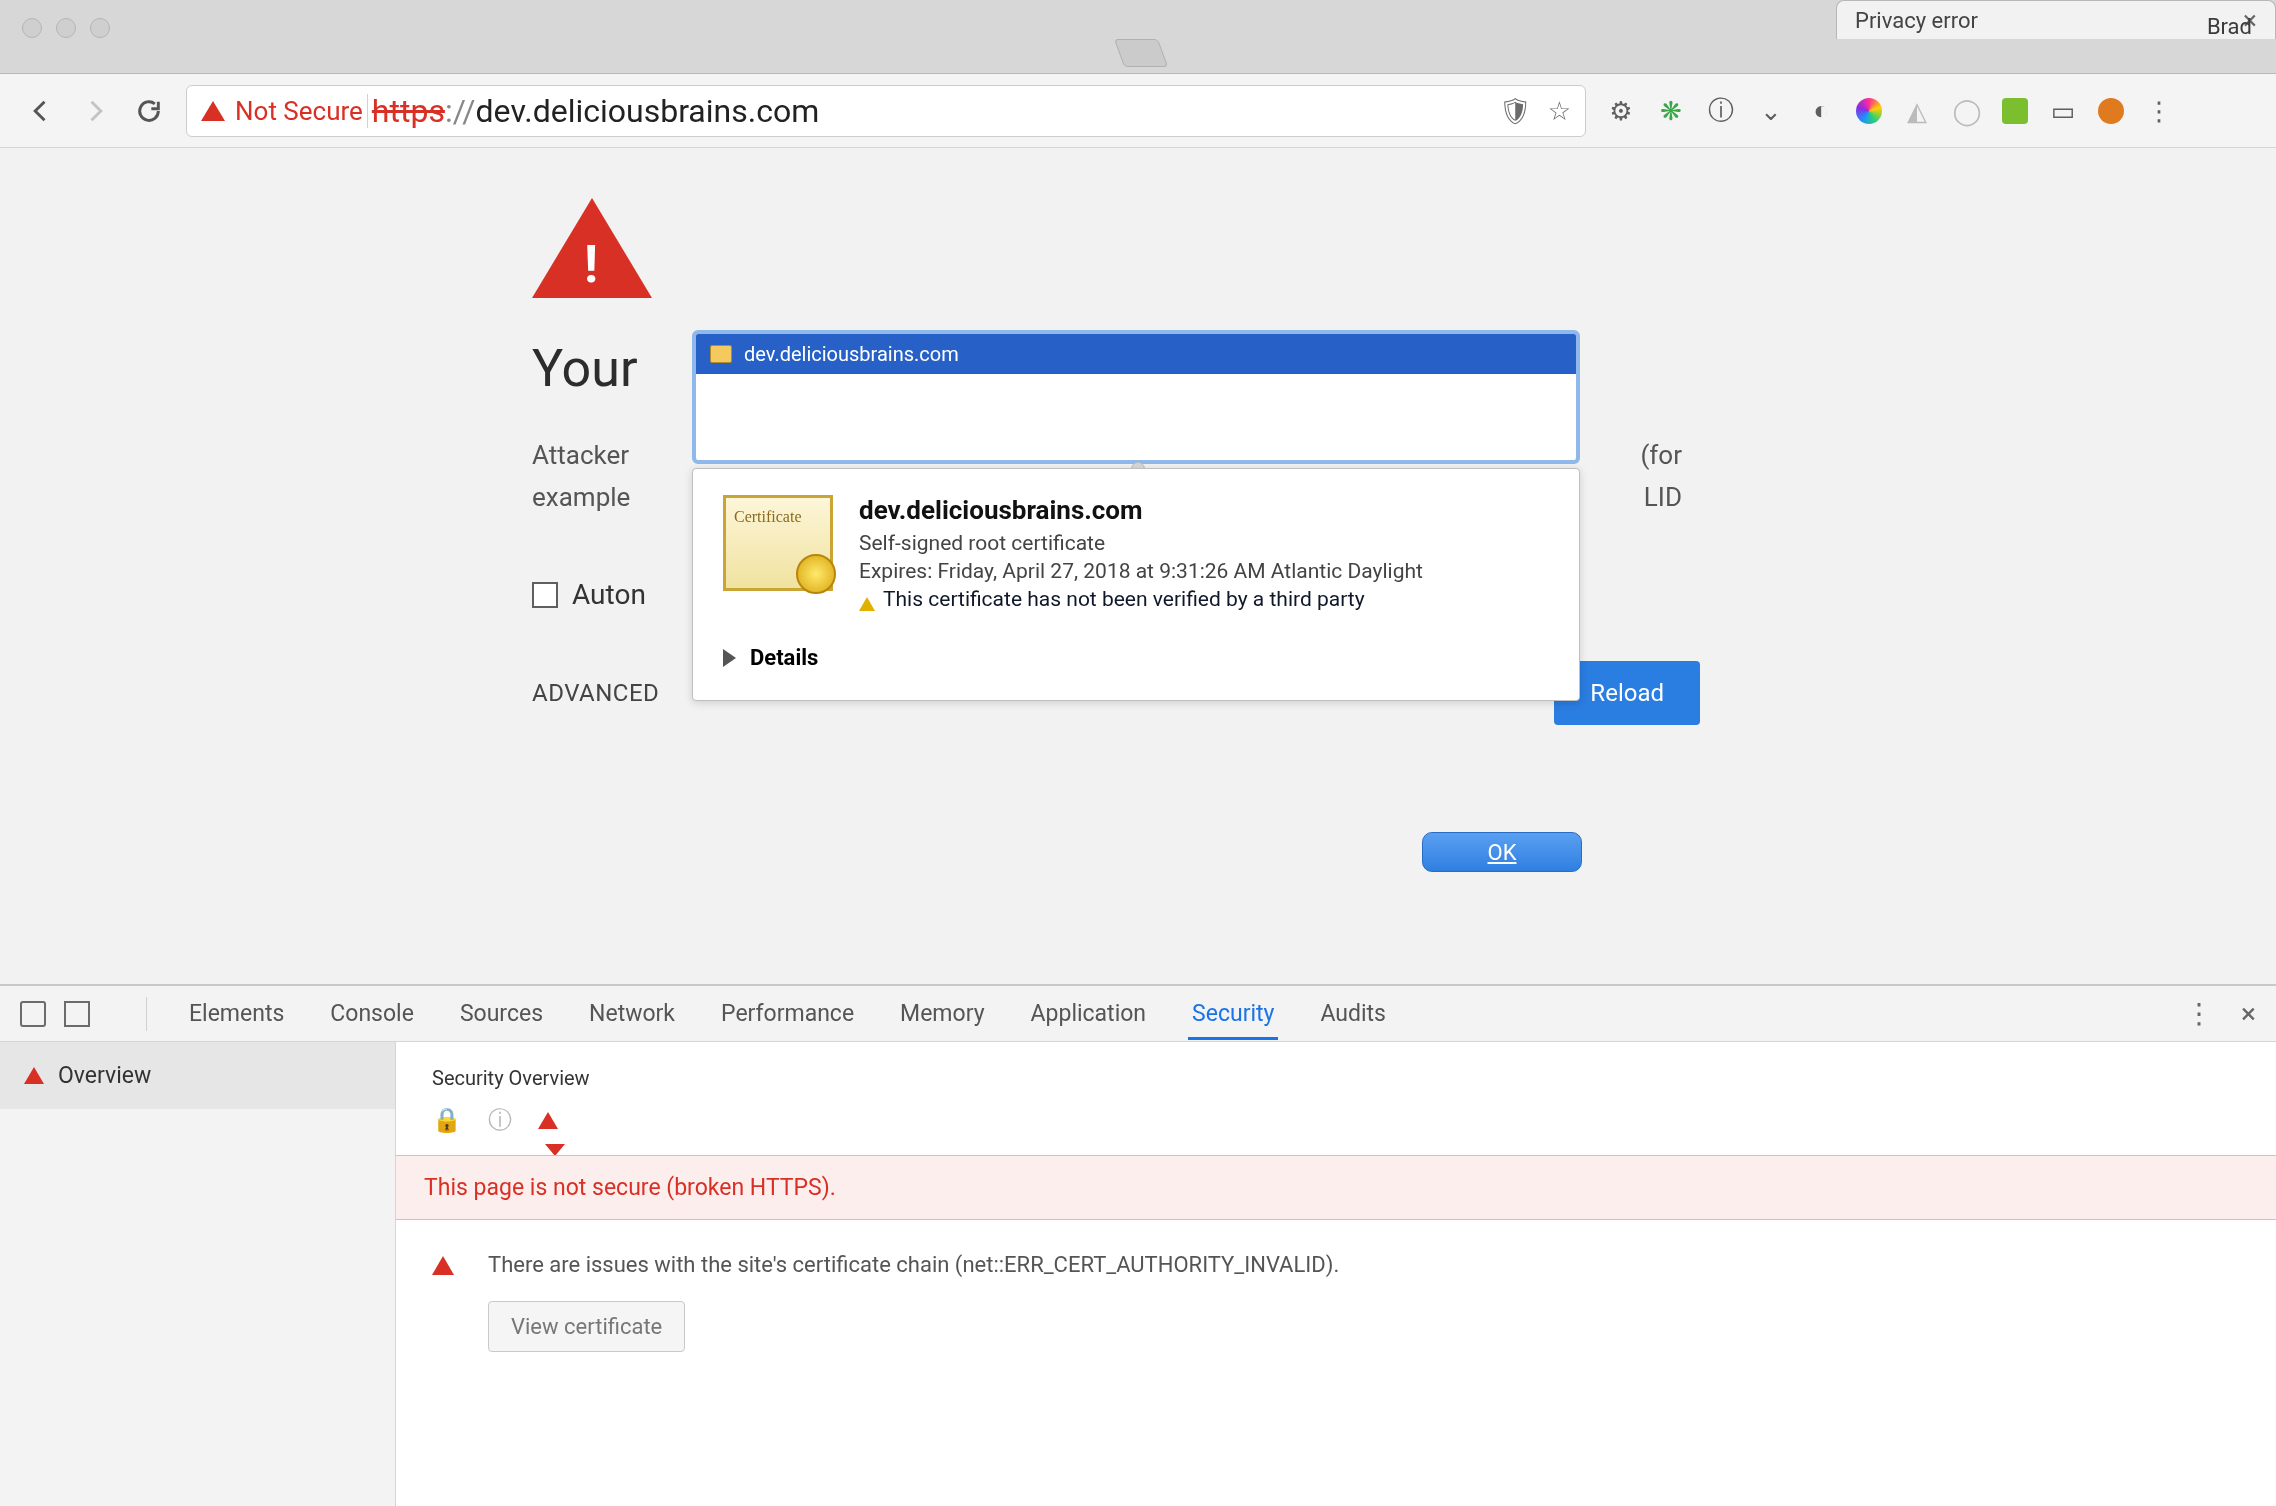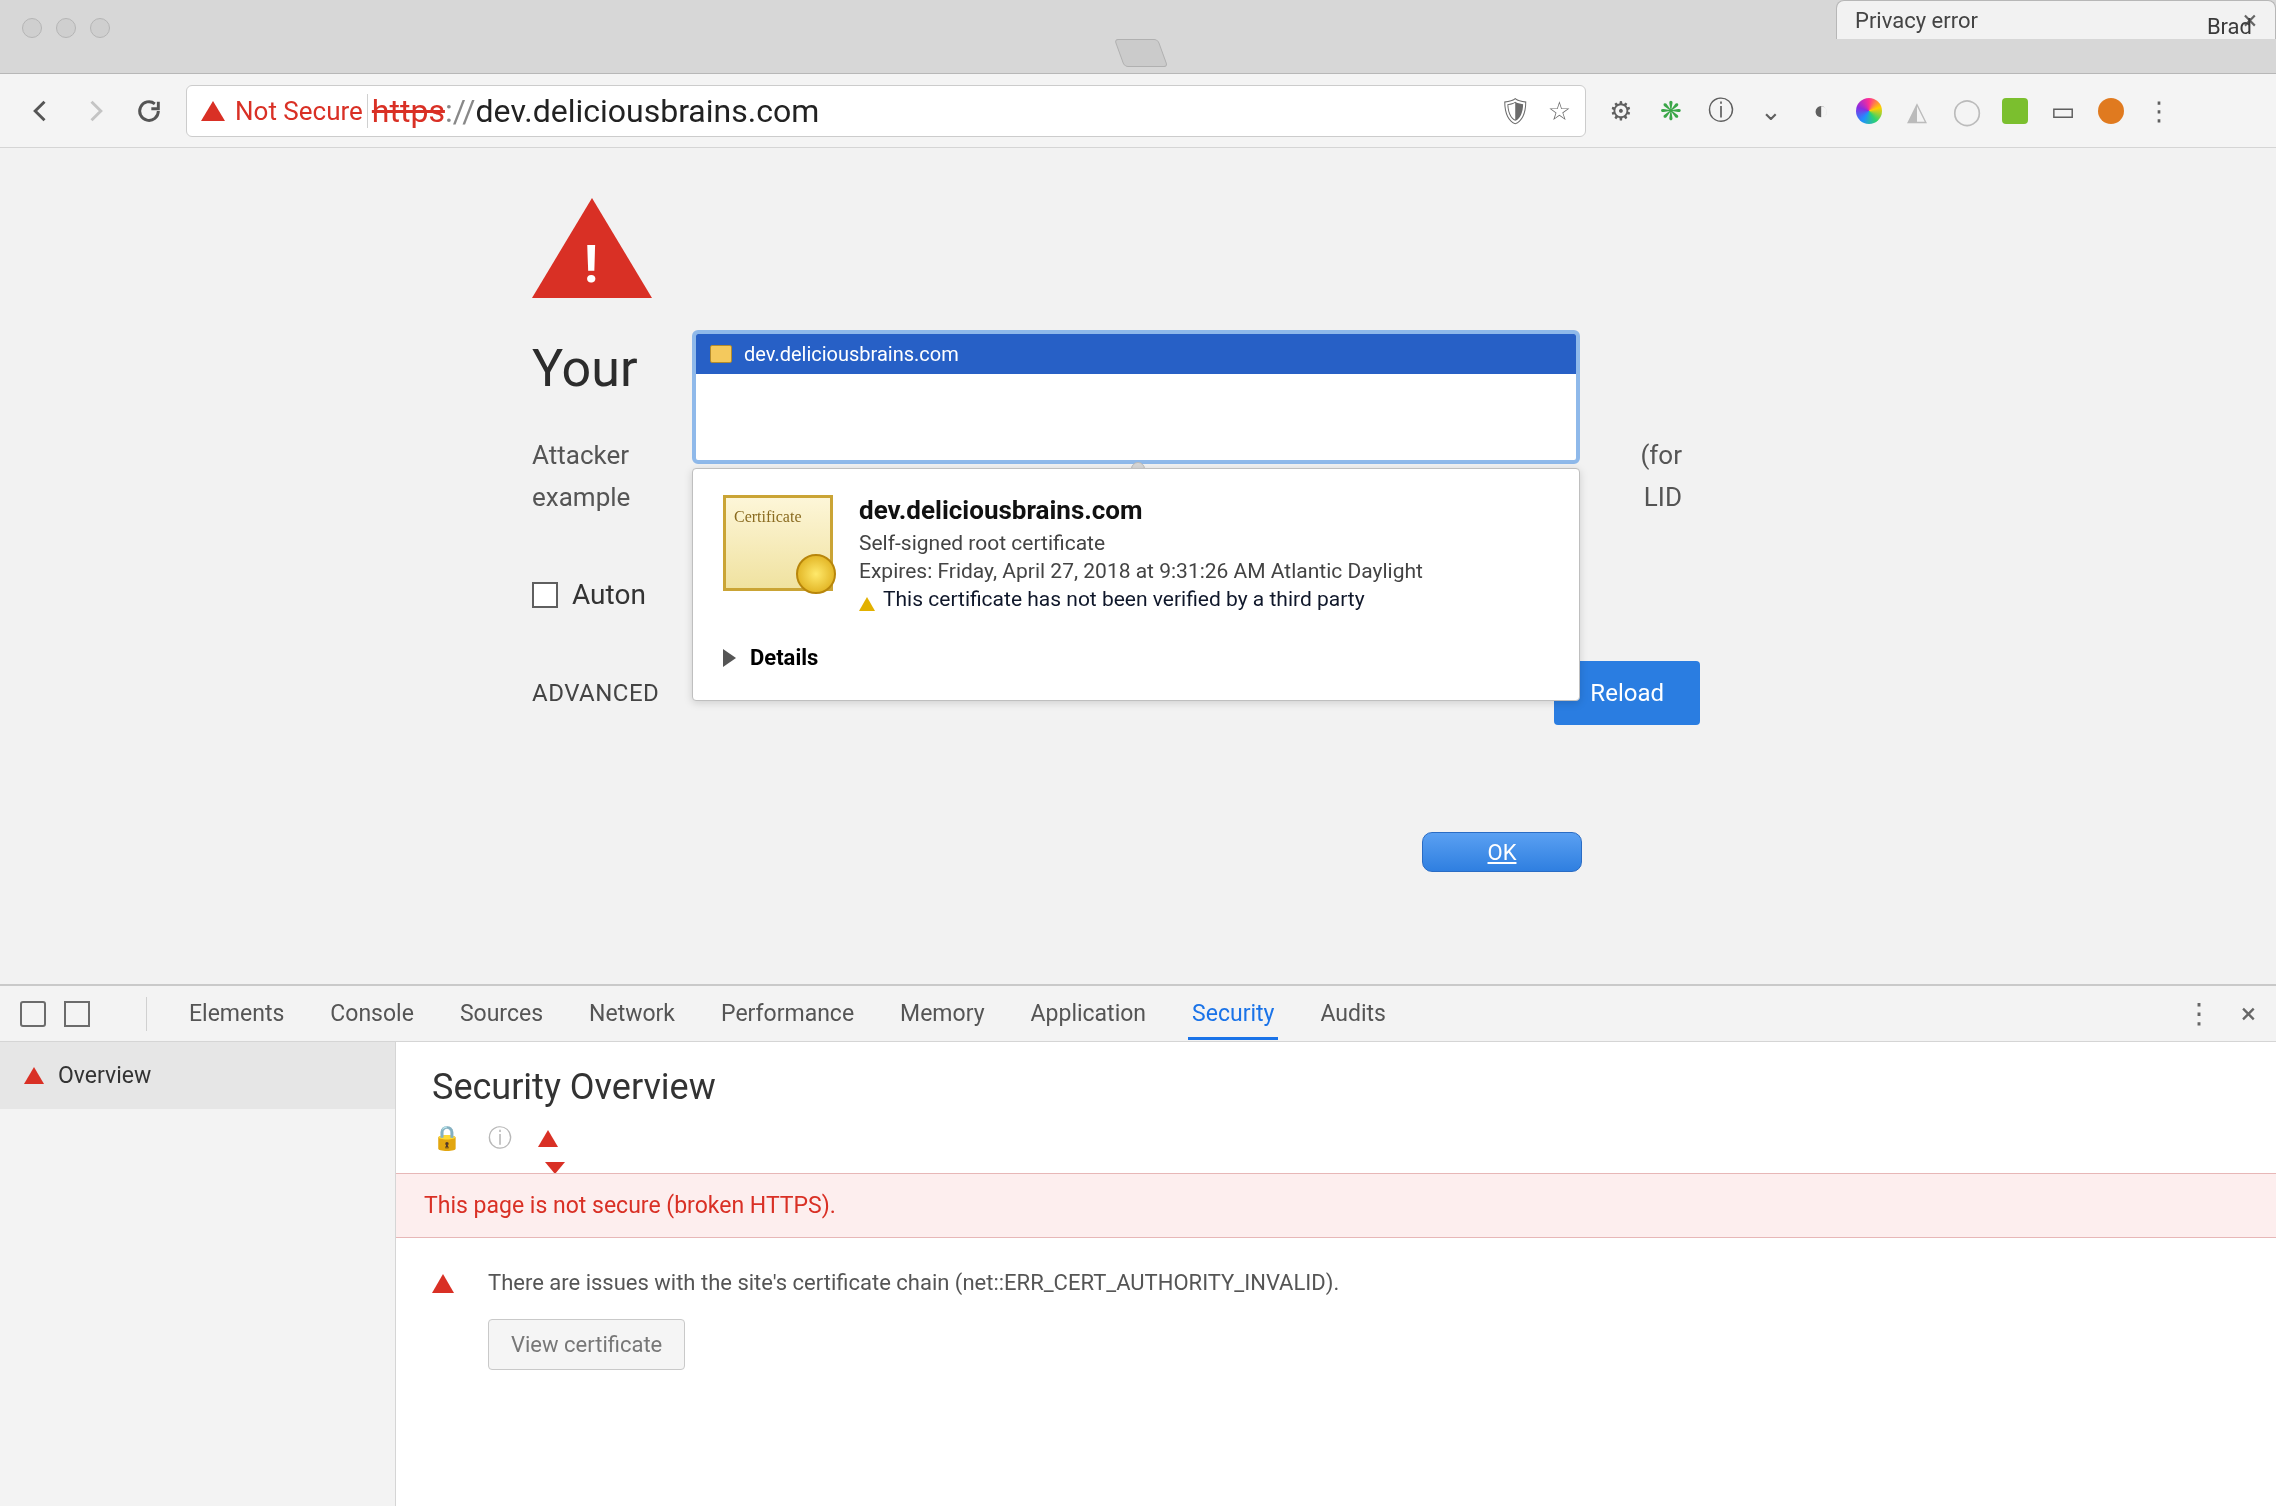--- a/index.html
+++ b/index.html
@@ -75,21 +75,21 @@
 .dt-tabs .pick { display:flex; gap:18px; align-items:center; margin-right:18px; }
 .dt-tabs .pick span{ width:26px; height:26px; border:2px solid #6b6b6b; }
 .dt-tabs .tabi { cursor:pointer; padding:12px 4px; }
 .dt-tabs .tabi.active { color:#1a73e8; border-bottom:3px solid #1a73e8; padding-bottom:10px; }
 .dt-tabs .right { margin-left:auto; display:flex; gap:28px; color:#666; font-size:28px; }
 .dt-body { display:flex; height:466px; }
 .dt-side { width:396px; background:#f3f3f3; border-right:1px solid #d5d5d5; }
 .dt-side .item { background:#e6e6e6; padding:20px 24px; display:flex; align-items:center; gap:14px; font-size:23px; color:#333; }
 .dt-side .item .tri { width:0;height:0;border-left:10px solid transparent;border-right:10px solid transparent;border-bottom:17px solid #d93025; }
 .dt-main { flex:1; padding:24px 36px; overflow:auto; }
-.dt-main h2 { font-size:36px; color:#333; font-weight:400; margin-bottom:14px; }
+.dt-main h2 { font-size:20px; color:#333; font-weight:400; margin-bottom:14px; }
 .status-icons { display:flex; gap:26px; align-items:center; color:#b8b8b8; font-size:24px; margin-bottom:8px; }
 .status-icons .tri { width:0;height:0;border-left:10px solid transparent;border-right:10px solid transparent;border-bottom:17px solid #d93025; position:relative;}
 .caret-down { width:0;height:0;border-left:10px solid transparent;border-right:10px solid transparent;border-top:12px solid #d93025; margin-left:113px; margin-bottom:-1px;}
 .banner { background:#fdeeee; border-top:1px solid #e7b7b7; border-bottom:1px solid #e7b7b7; color:#d93025; padding:18px 28px; font-size:23px; margin:0 -36px 30px; }
 .cert-err-row { display:flex; gap:34px; align-items:flex-start; }
 .cert-err-row .tri { width:0;height:0;border-left:11px solid transparent;border-right:11px solid transparent;border-bottom:19px solid #d93025; margin-top:6px; }
 .cert-err-txt h4 { font-size:23px; color:#333; font-weight:400; margin-bottom:18px; }
 .cert-err-txt p { color:#555; font-size:22px; line-height:1.4; margin-bottom:20px; }
 .view-cert-btn { background:#f5f5f5; border:1px solid #c9c9c9; color:#777; padding:12px 22px; font-size:22px; border-radius:4px; cursor:pointer; }
 

